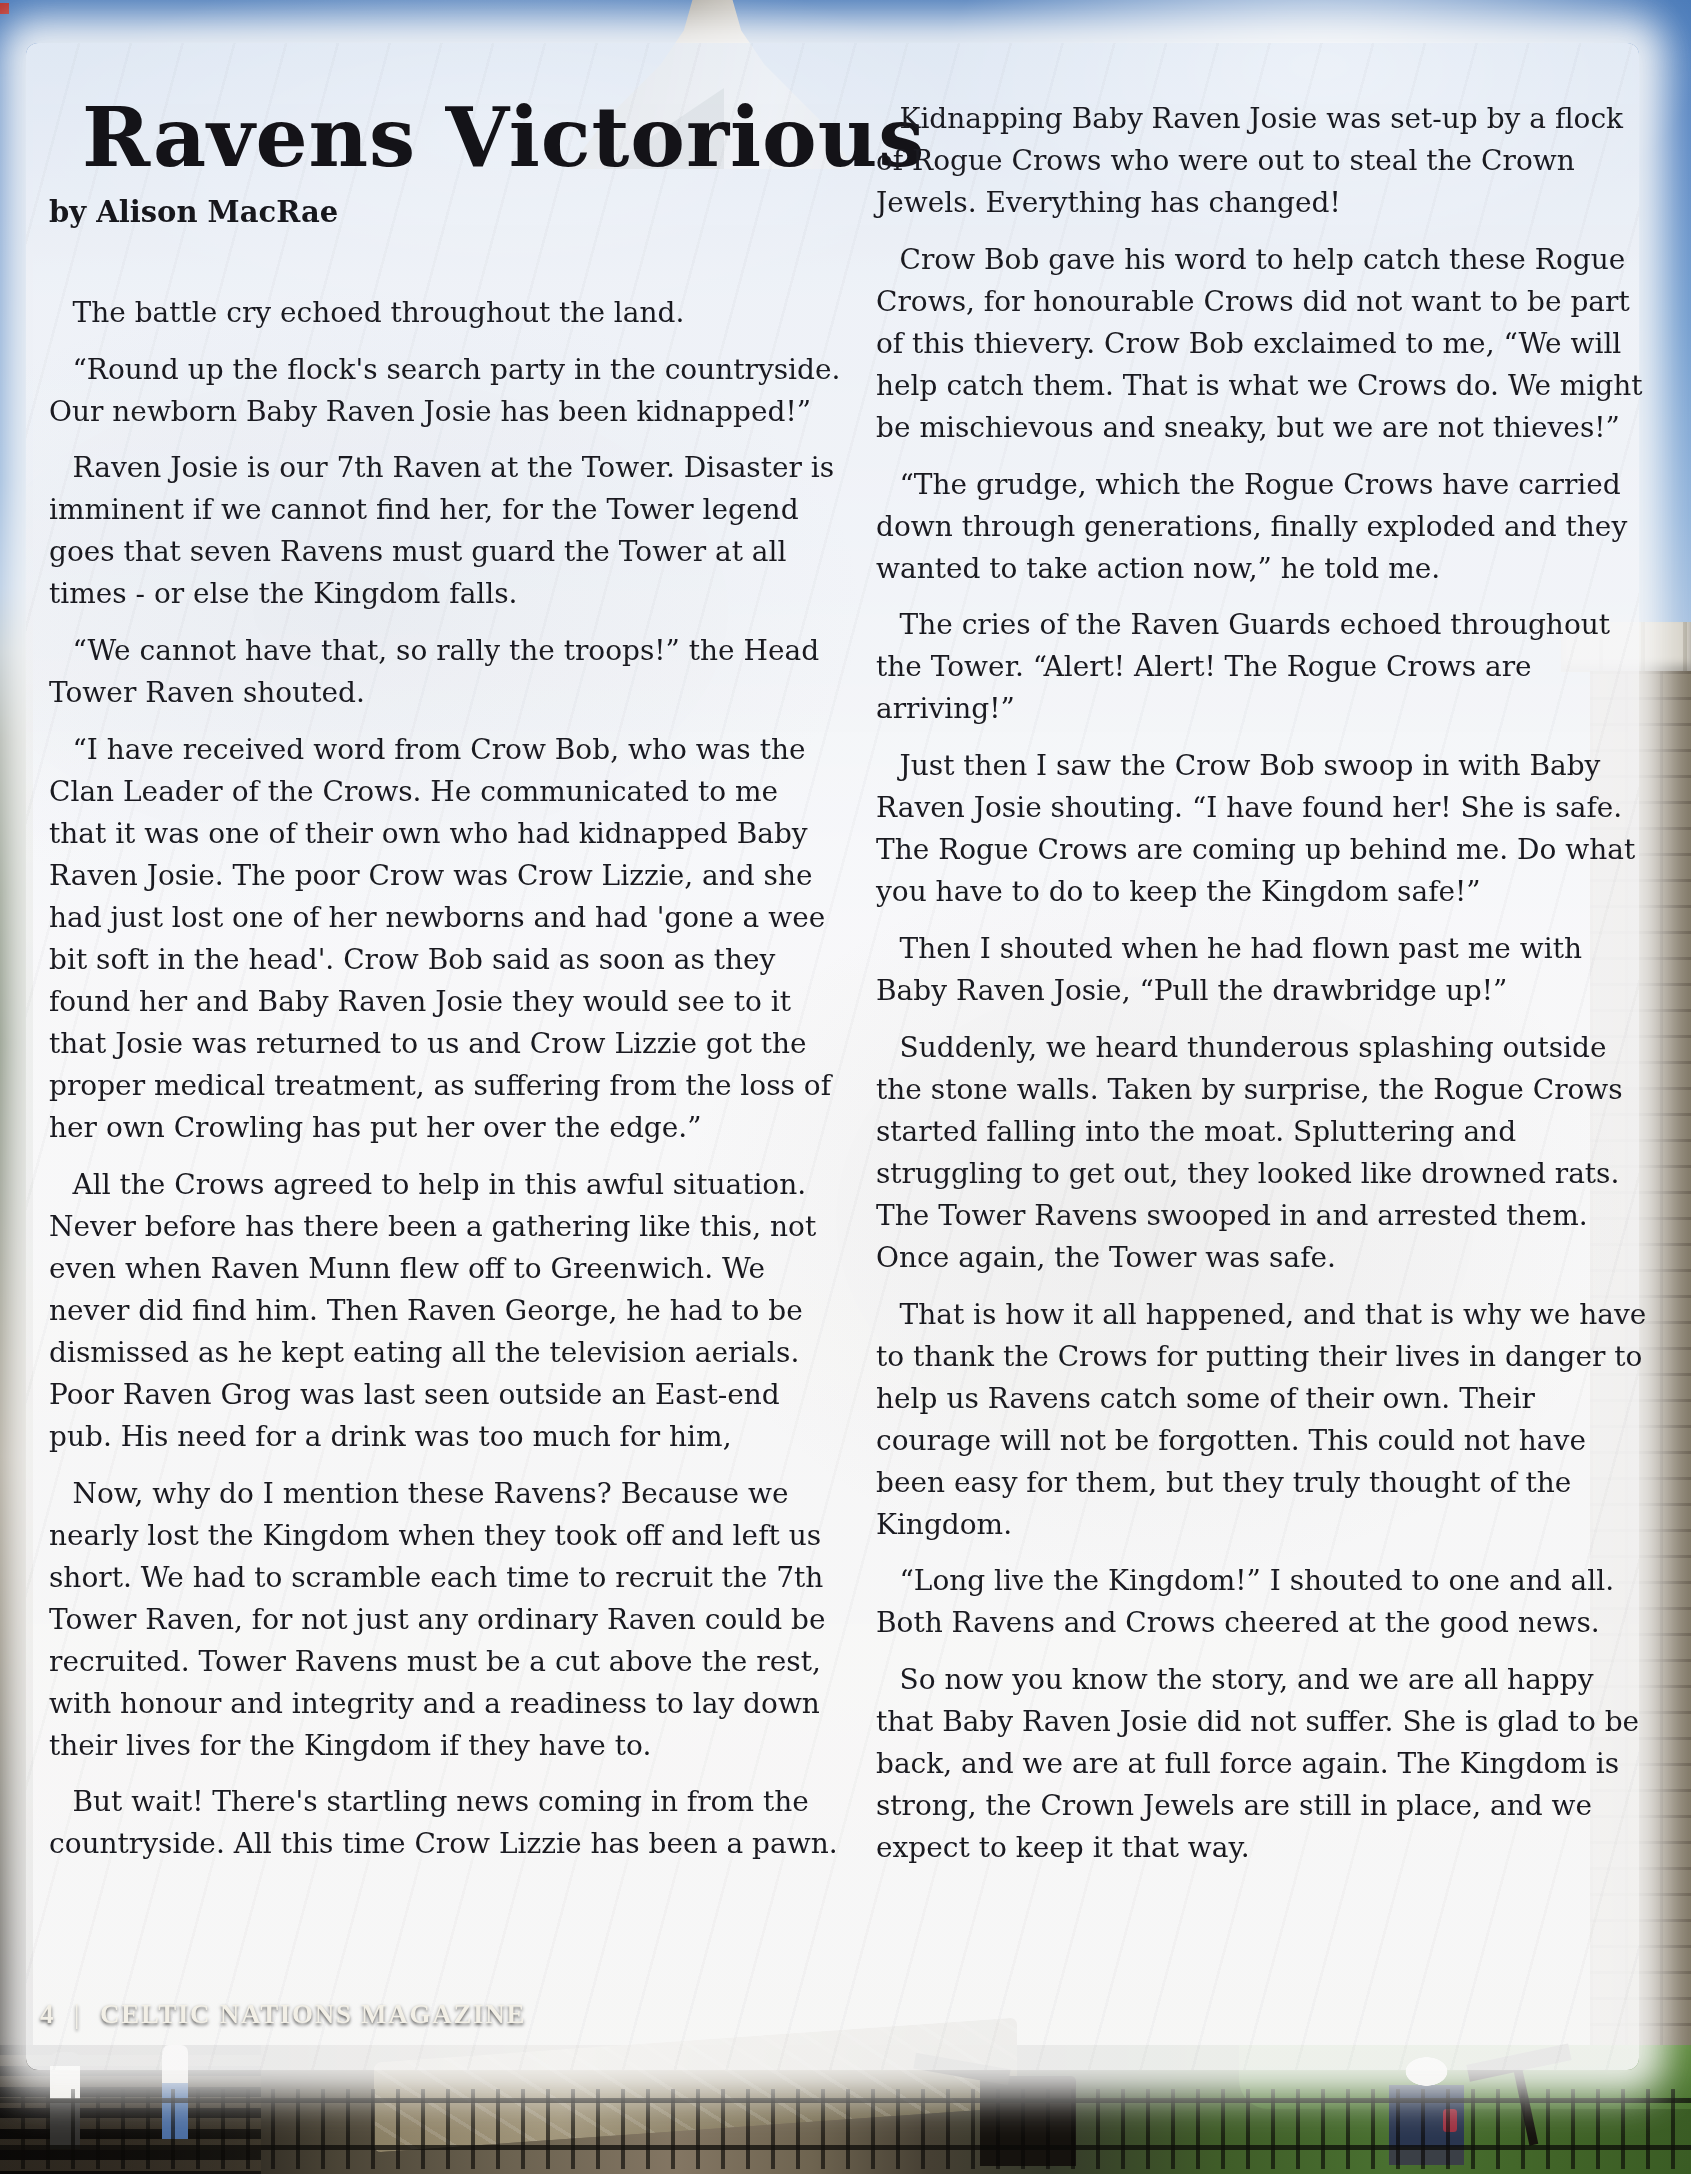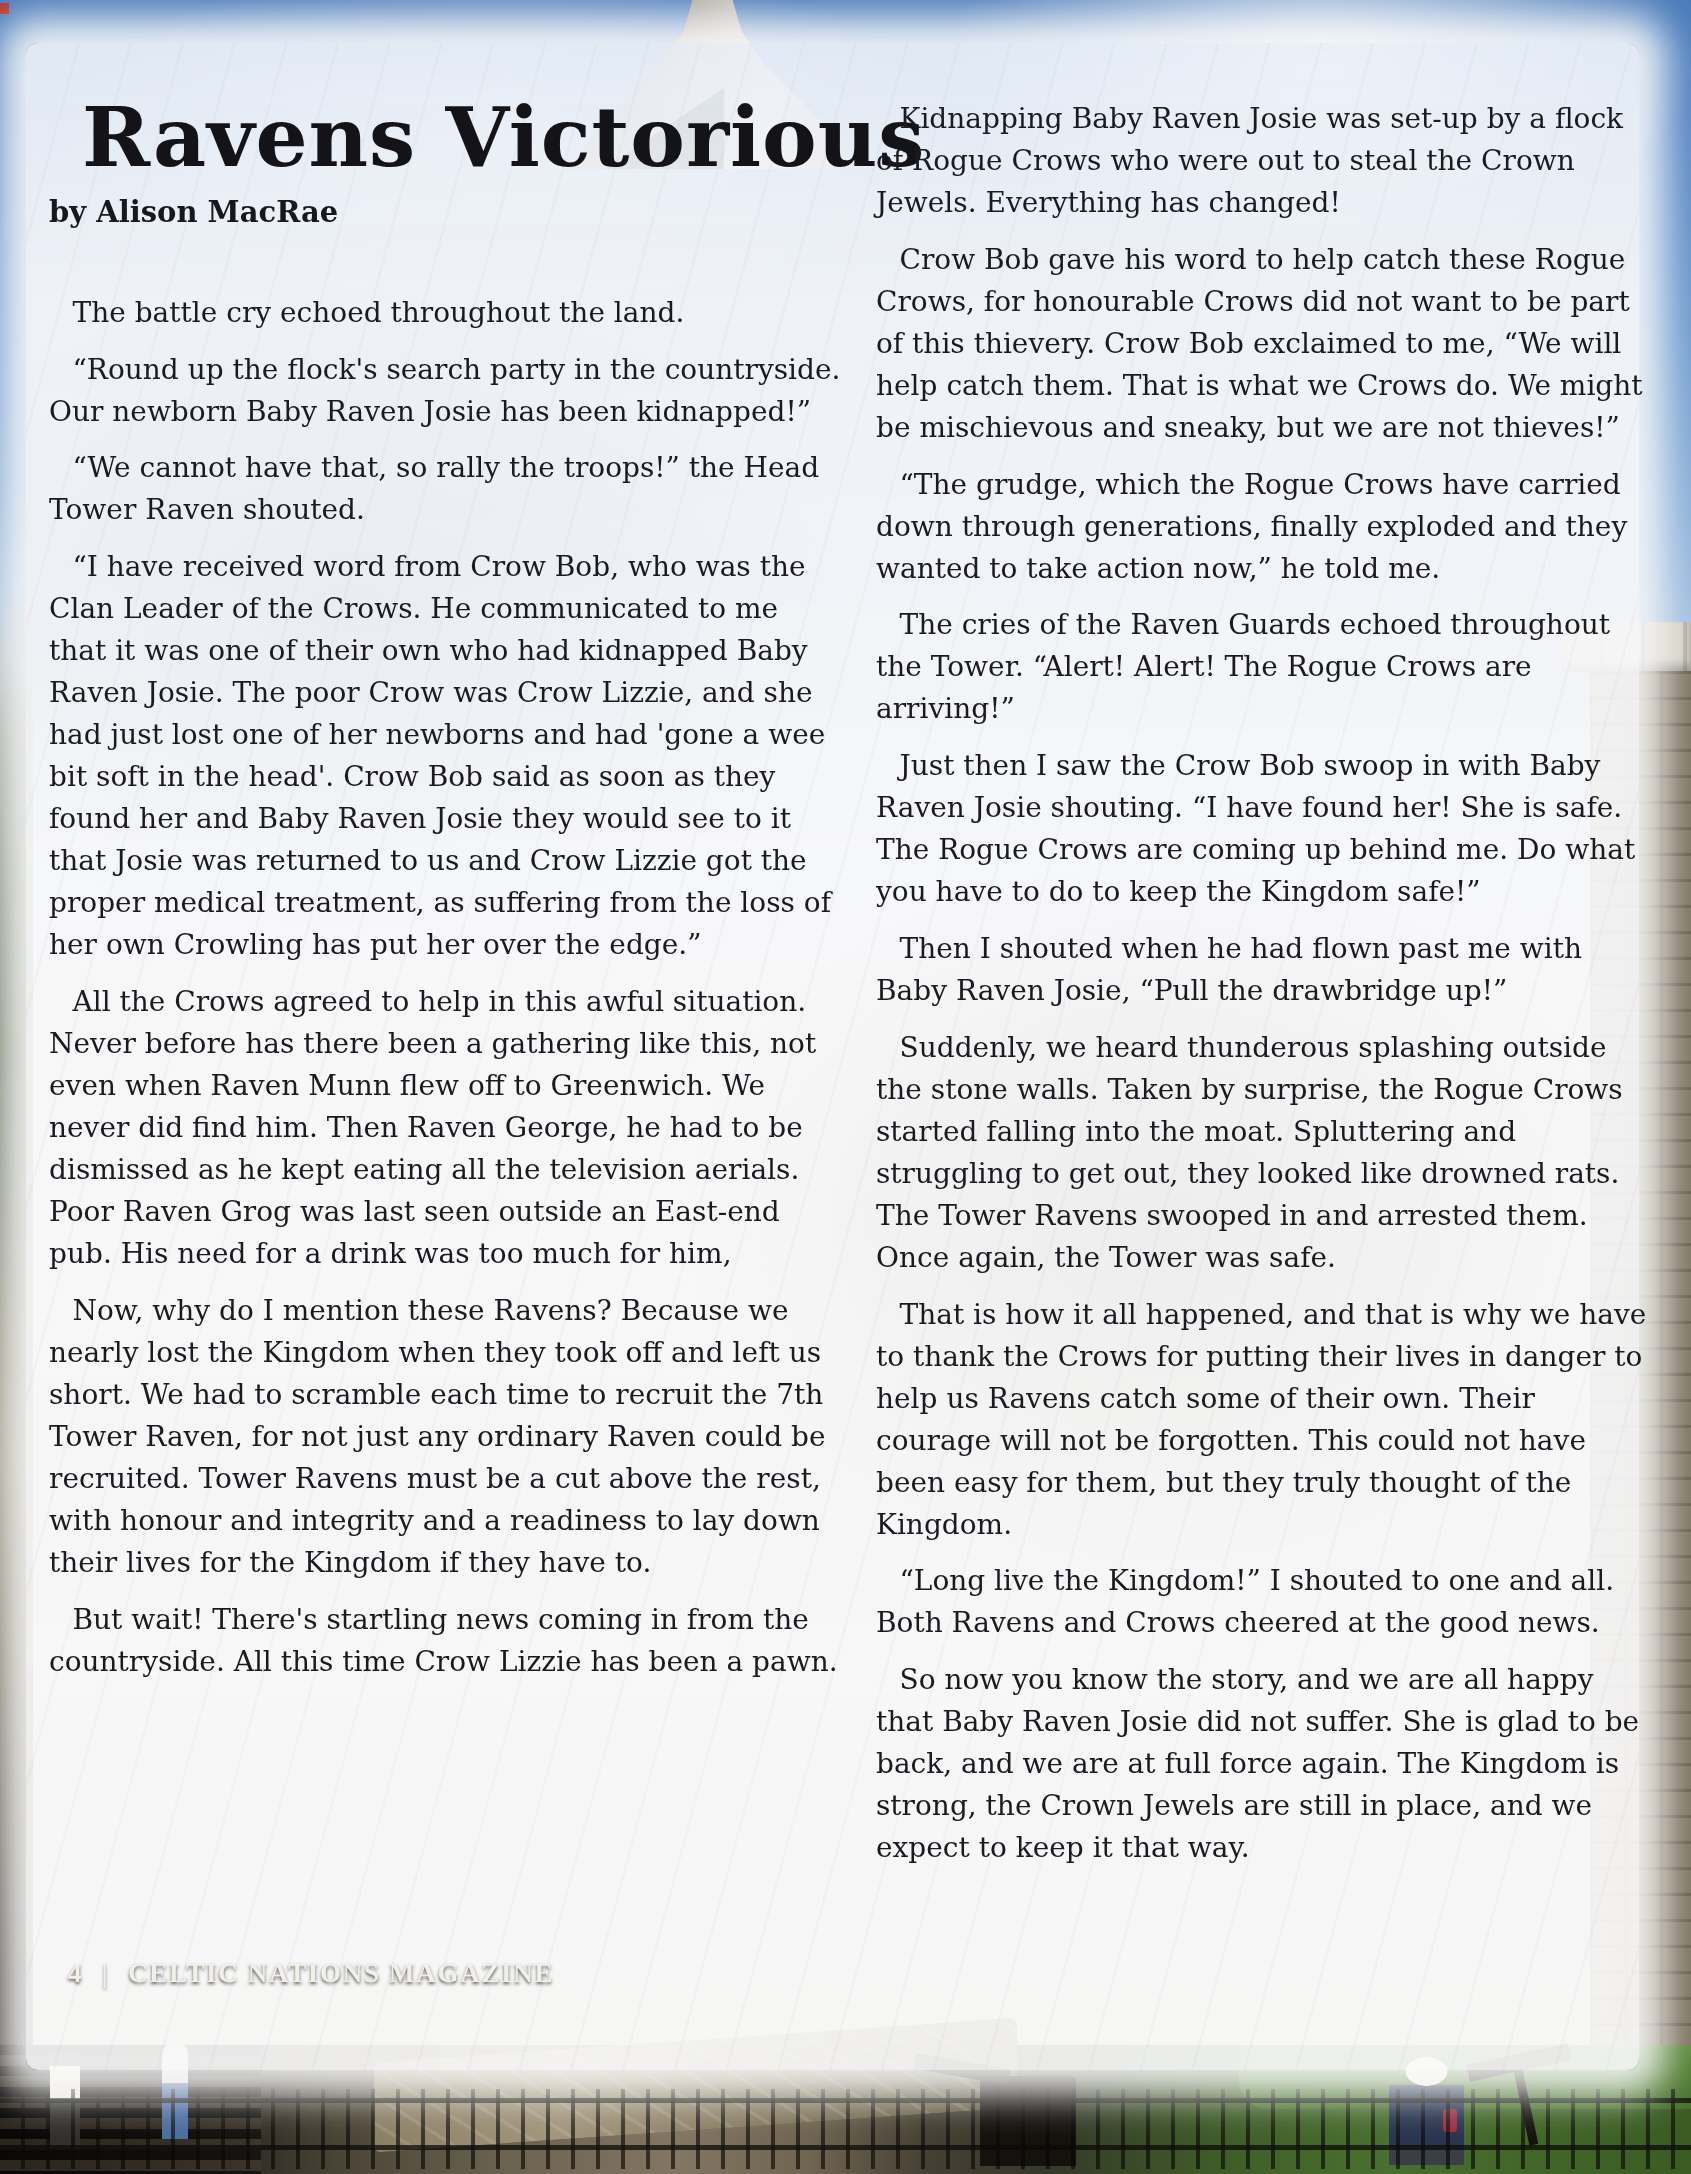--- a/index.html
+++ b/index.html
@@ -96,23 +96,23 @@
   .col2{left:876px;top:98px;width:775px;}
   .title{
     margin:0 0 0 33px;font-family:"DejaVu Serif",serif;font-weight:bold;
     font-size:82px;line-height:0.98;letter-spacing:0.9px;color:#141318;white-space:nowrap;
   }
   .byline{margin-top:17.4px;font-size:29px;font-weight:bold;color:#17171c;}
   .paras{margin-top:63px;}
   .col p{margin:0 0 14.8px 0;text-indent:23.5px;font-size:28px;line-height:42px;text-align:left;}
   
   .footer{
-    position:absolute;left:40px;top:1958px;
+    position:absolute;left:40px;top:1999px;
     font-family:"Liberation Serif",serif;font-weight:bold;font-size:27px;
-    color:#f3f0e7;letter-spacing:0.9px;text-shadow:0 1.7px 3.5px rgba(0,0,0,0.65);margin-left:28px;
+    color:#f3f0e7;letter-spacing:0.9px;text-shadow:0 1.7px 3.5px rgba(0,0,0,0.65);
   }
   .footer .sep{margin:0 12px;font-weight:normal;opacity:0.9;}
   .footer .mag{letter-spacing:1.7px;}
 </style>
 </head>
 <body>
 
 <div class="page">
 
   <div class="sky"></div>
@@ -138,20 +138,21 @@
   </div>
 
   <div class="overlay"></div>
 
   <div class="col col1">
     <h1 class="title">Ravens Victorious</h1>
     <div class="byline">by Alison MacRae</div>
     <div class="paras">
         <p>The battle cry echoed throughout the land.</p>
         <p>“Round up the flock's search party in the countryside. Our newborn Baby Raven Josie has been kidnapped!”</p>
+        <p>Raven Josie is our 7th Raven at the Tower. Disaster is imminent if we cannot find her, for the Tower legend goes that seven Ravens must guard the Tower at all times - or else the Kingdom falls.</p>
         <p>“We cannot have that, so rally the troops!” the Head Tower Raven shouted.</p>
         <p>“I have received word from Crow Bob, who was the Clan Leader of the Crows. He communicated to me that it was one of their own who had kidnapped Baby Raven Josie. The poor Crow was Crow Lizzie, and she had just lost one of her newborns and had 'gone a wee bit soft in the head'. Crow Bob said as soon as they found her and Baby Raven Josie they would see to it that Josie was returned to us and Crow Lizzie got the proper medical treatment, as suffering from the loss of her own Crowling has put her over the edge.”</p>
         <p>All the Crows agreed to help in this awful situation. Never before has there been a gathering like this, not even when Raven Munn flew off to Greenwich. We never did find him. Then Raven George, he had to be dismissed as he kept eating all the television aerials. Poor Raven Grog was last seen outside an East-end pub. His need for a drink was too much for him,</p>
         <p>Now, why do I mention these Ravens? Because we nearly lost the Kingdom when they took off and left us short. We had to scramble each time to recruit the 7th Tower Raven, for not just any ordinary Raven could be recruited. Tower Ravens must be a cut above the rest, with honour and integrity and a readiness to lay down their lives for the Kingdom if they have to.</p>
         <p>But wait! There's startling news coming in from the countryside. All this time Crow Lizzie has been a pawn.</p>
       </div>
   </div>
 
   <div class="col col2">
       <p>Kidnapping Baby Raven Josie was set-up by a flock of Rogue Crows who were out to steal the Crown Jewels. Everything has changed!</p>

